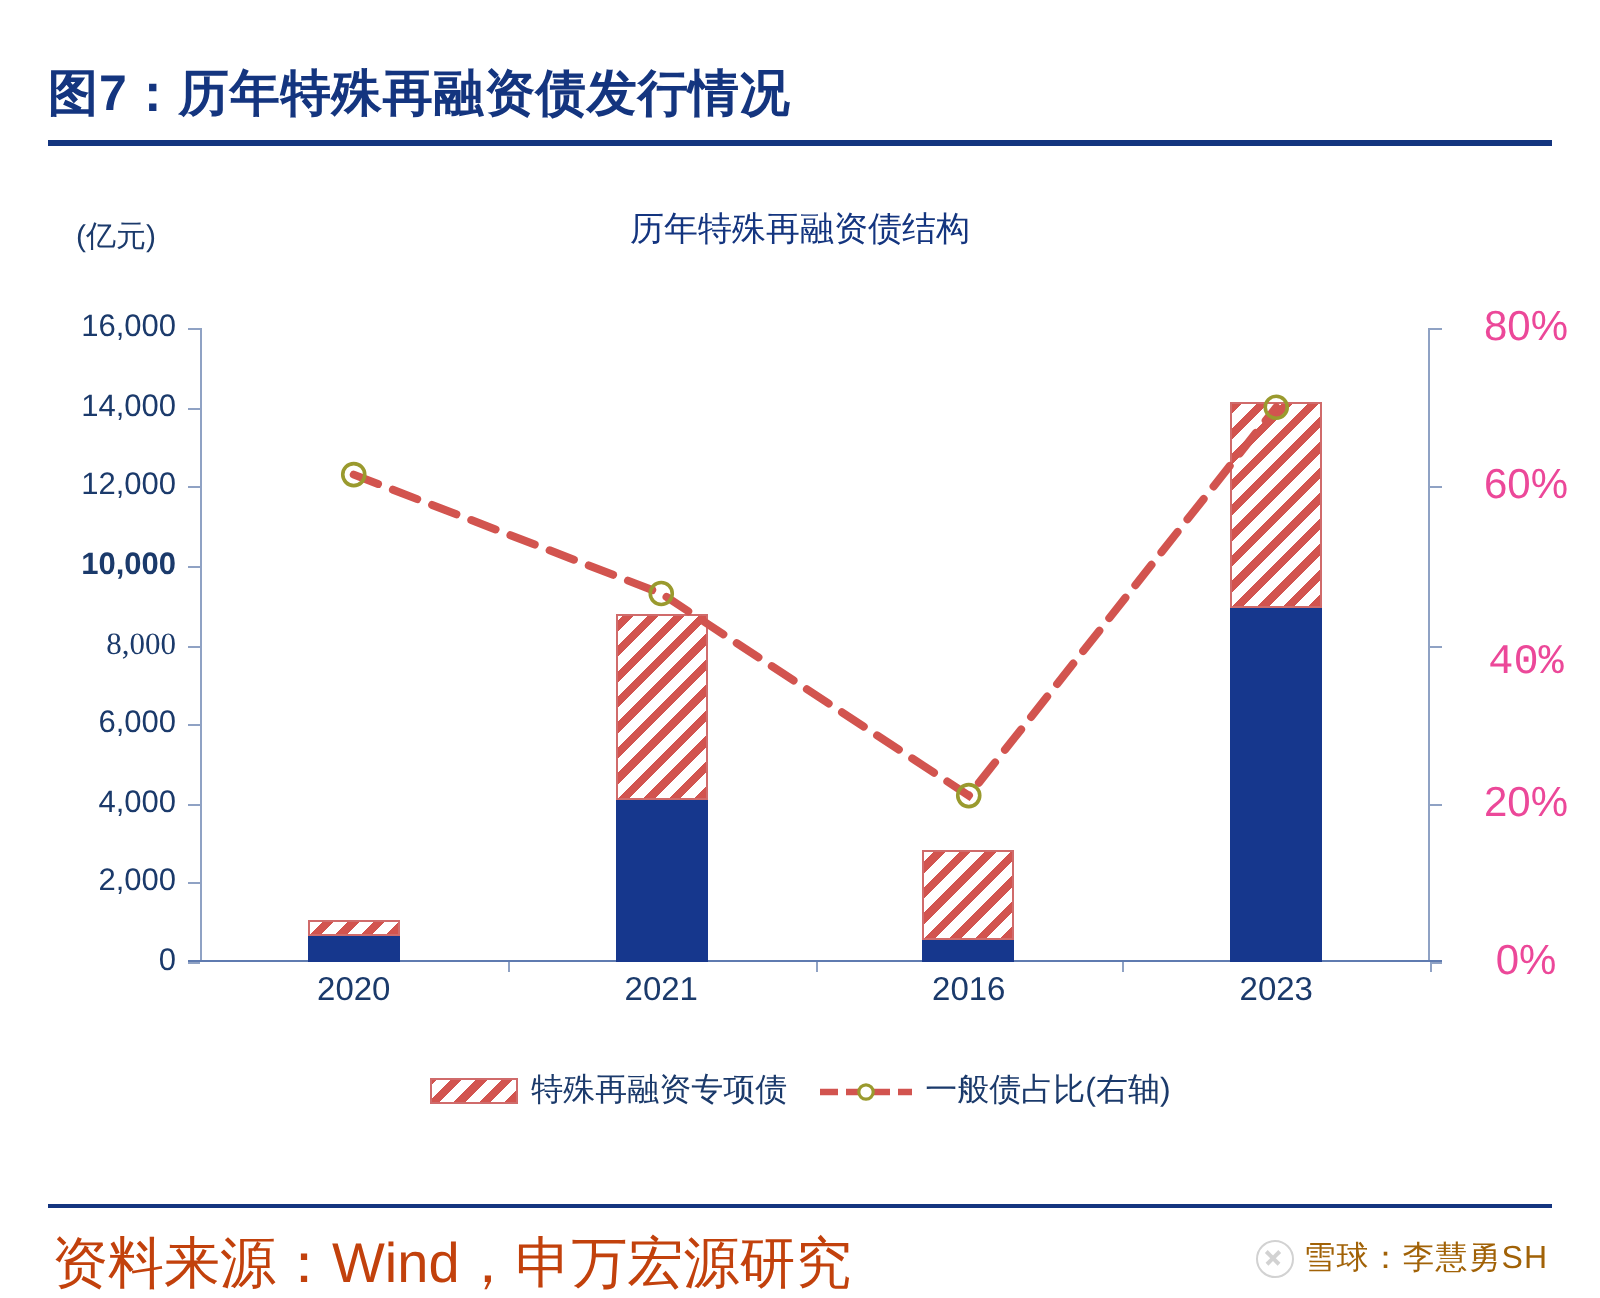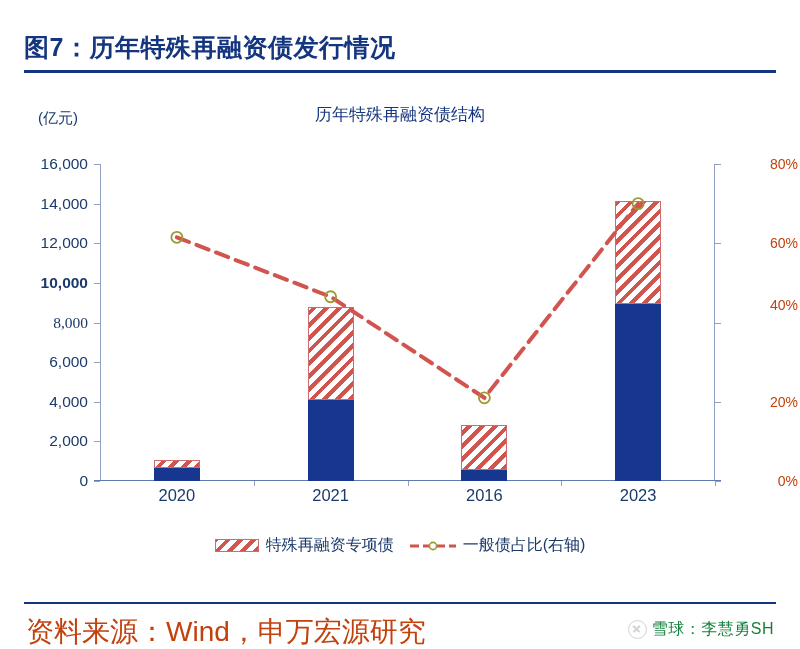--- a/index.html
+++ b/index.html
@@ -112,23 +112,23 @@
     font-size: 15.5px;
     color: #1b3a6b;
     transform: translateY(-50%);
     white-space: nowrap;
   }
   .ylabel-right {
     position: absolute;
     left: 615px;
     width: 70px;
     margin-left: 13px;
-    text-align: right;
-    font-size: 14px;
-    color: #c2410c;
+    text-align: center;
+    font-size: 21px;
+    color: #ec4899;
     transform: translateY(-50%);
     white-space: nowrap;
   }
   .xtick {
     position: absolute;
     bottom: -5px;
     width: 1px;
     height: 5px;
     background: #8fa2c4;
   }
@@ -237,21 +237,21 @@
     color: #c2410c;
   }
   #watermark {
     position: absolute;
     right: 26px;
     top: 619px;
     display: flex;
     align-items: center;
     gap: 5px;
     font-size: 16px;
-    color: #15803d;
+    color: #a16207;
     letter-spacing: 0.5px;
   }
   #watermark-logo {
     width: 17px;
     height: 17px;
     border: 1.5px solid #d2d2d2;
     border-radius: 50%;
     position: relative;
   }
   #watermark-logo::before {
@@ -311,21 +311,21 @@
         <div class="ylabel-left" style="top: 39.625px;">14,000</div>
         <div class="tick-left" style="top: 0px;"></div>
         <div class="ylabel-left" style="top: 0px;">16,000</div>
       </div>
     <div id="ticks-right">
         <div class="tick-right" style="top: 317px;"></div>
         <div class="ylabel-right" style="top: 317px;">0%</div>
         <div class="tick-right" style="top: 237.75px;"></div>
         <div class="ylabel-right" style="top: 237.75px;">20%</div>
         <div class="tick-right" style="top: 158.5px;"></div>
-        <div class="ylabel-right" style="top: 141px;">40%</div>
+        <div class="ylabel-right" style="top: 168px; font-family: Liberation Mono, monospace;">40%</div>
         <div class="tick-right" style="top: 79.25px;"></div>
         <div class="ylabel-right" style="top: 79.25px;">60%</div>
         <div class="tick-right" style="top: 0px;"></div>
         <div class="ylabel-right" style="top: 0px;">80%</div>
       </div>
     <div id="bars-layer">
         <div class="bar-group" style="left: 53.875px; width: 46px; height: 317px;">
           <div class="bar-general" style="height: 12.8781px;"></div>
           <div class="bar-special" style="height: 7.925px; bottom: 12.8781px;"></div>
         </div>

